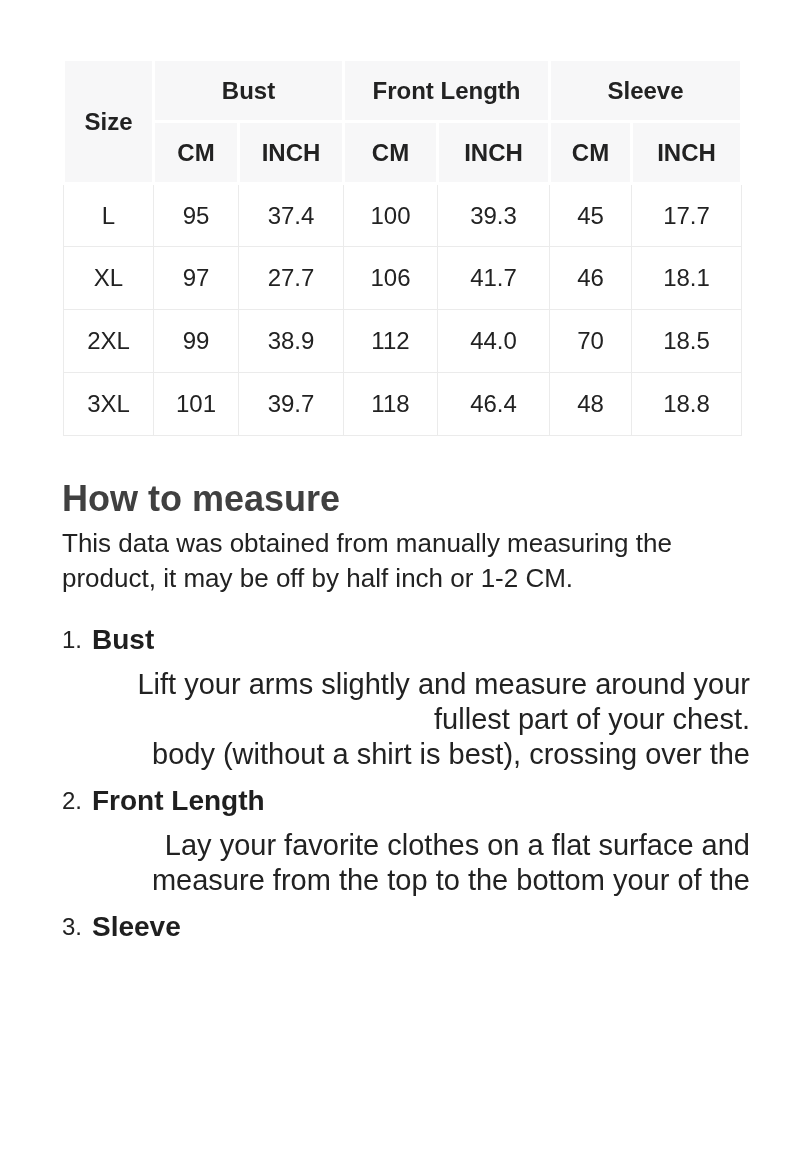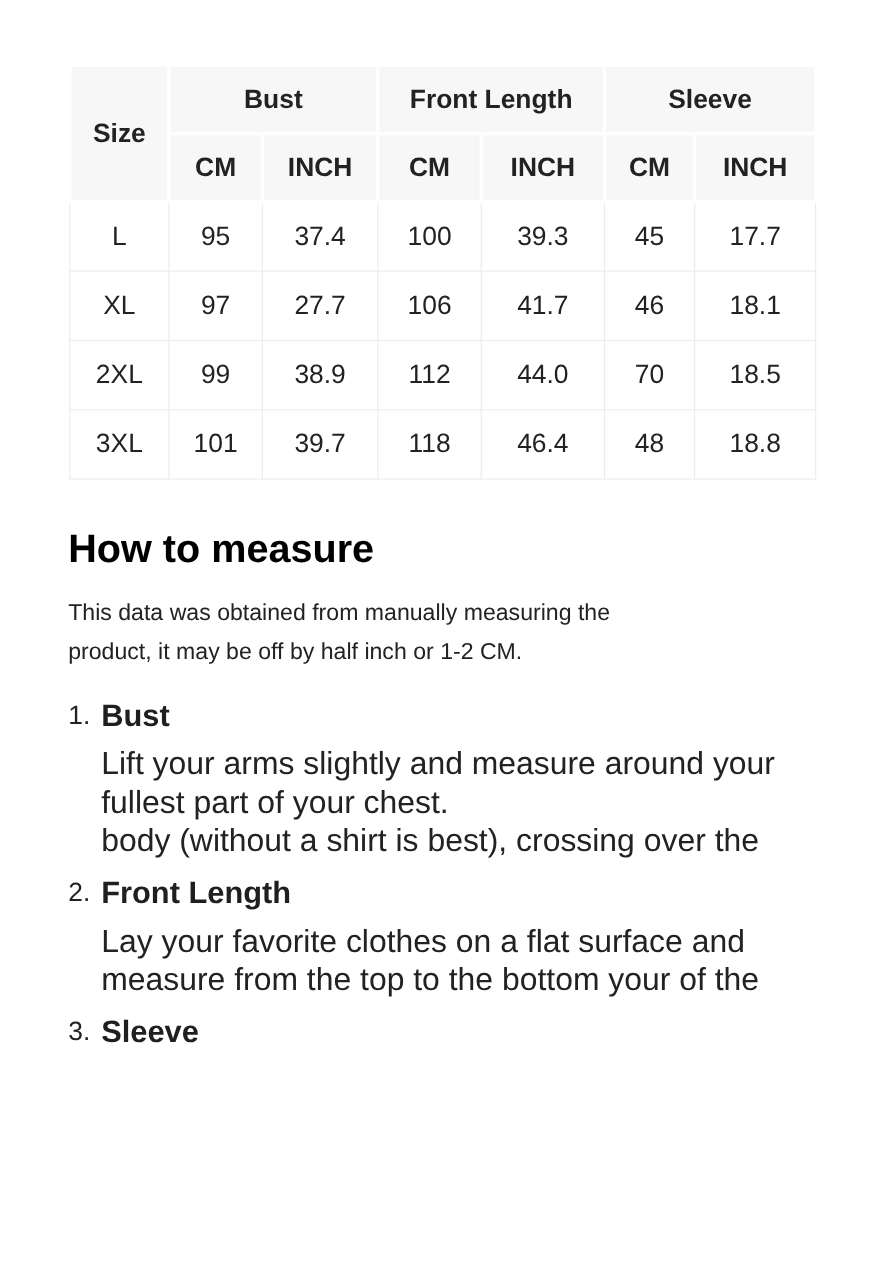--- a/index.html
+++ b/index.html
@@ -54,25 +54,25 @@
     padding: 0;
     font-weight: normal;
   }
 
   
   .section-heading {
     margin: 42px 0 0 0;
     font-size: 36px;
     line-height: 42px;
     font-weight: bold;
-    color: #000000;
+    color: #404040;
   }
   .intro {
-    margin-top: 20px;
-    font-size: 21px;
+    margin-top: 6px;
+    font-size: 26px;
     line-height: 35px;
   }
   .line { display: block; }
 
   .measure-list { margin-top: 23px; }
   .m-item { display: flex; margin-bottom: 11px; }
   .m-num {
     flex: none;
     width: 30px;
     font-size: 24px;
@@ -83,20 +83,21 @@
   .m-title {
     font-size: 28px;
     line-height: 35px;
     font-weight: bold;
     color: #1f1f1f;
   }
   .m-body {
     margin-top: 10px;
     font-size: 29px;
     line-height: 35px;
+    text-align: right;
   }
 </style>
 </head>
 <body>
 
 <div class="page">
 
   <table class="size-chart">
     <colgroup>
       <col class="c0">

